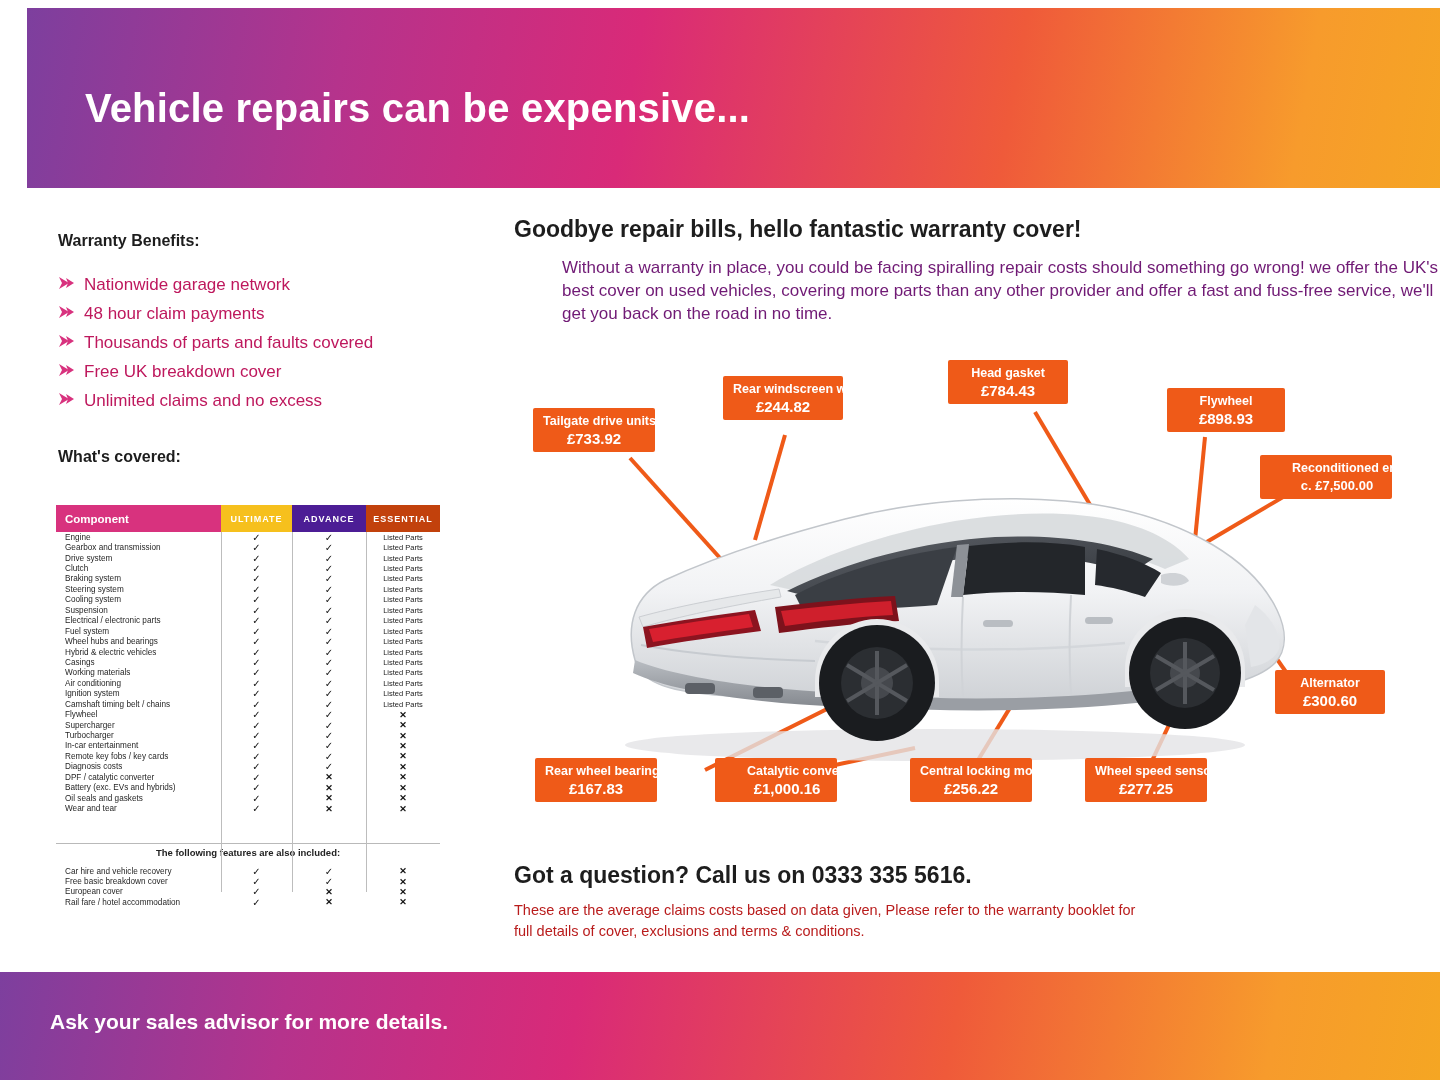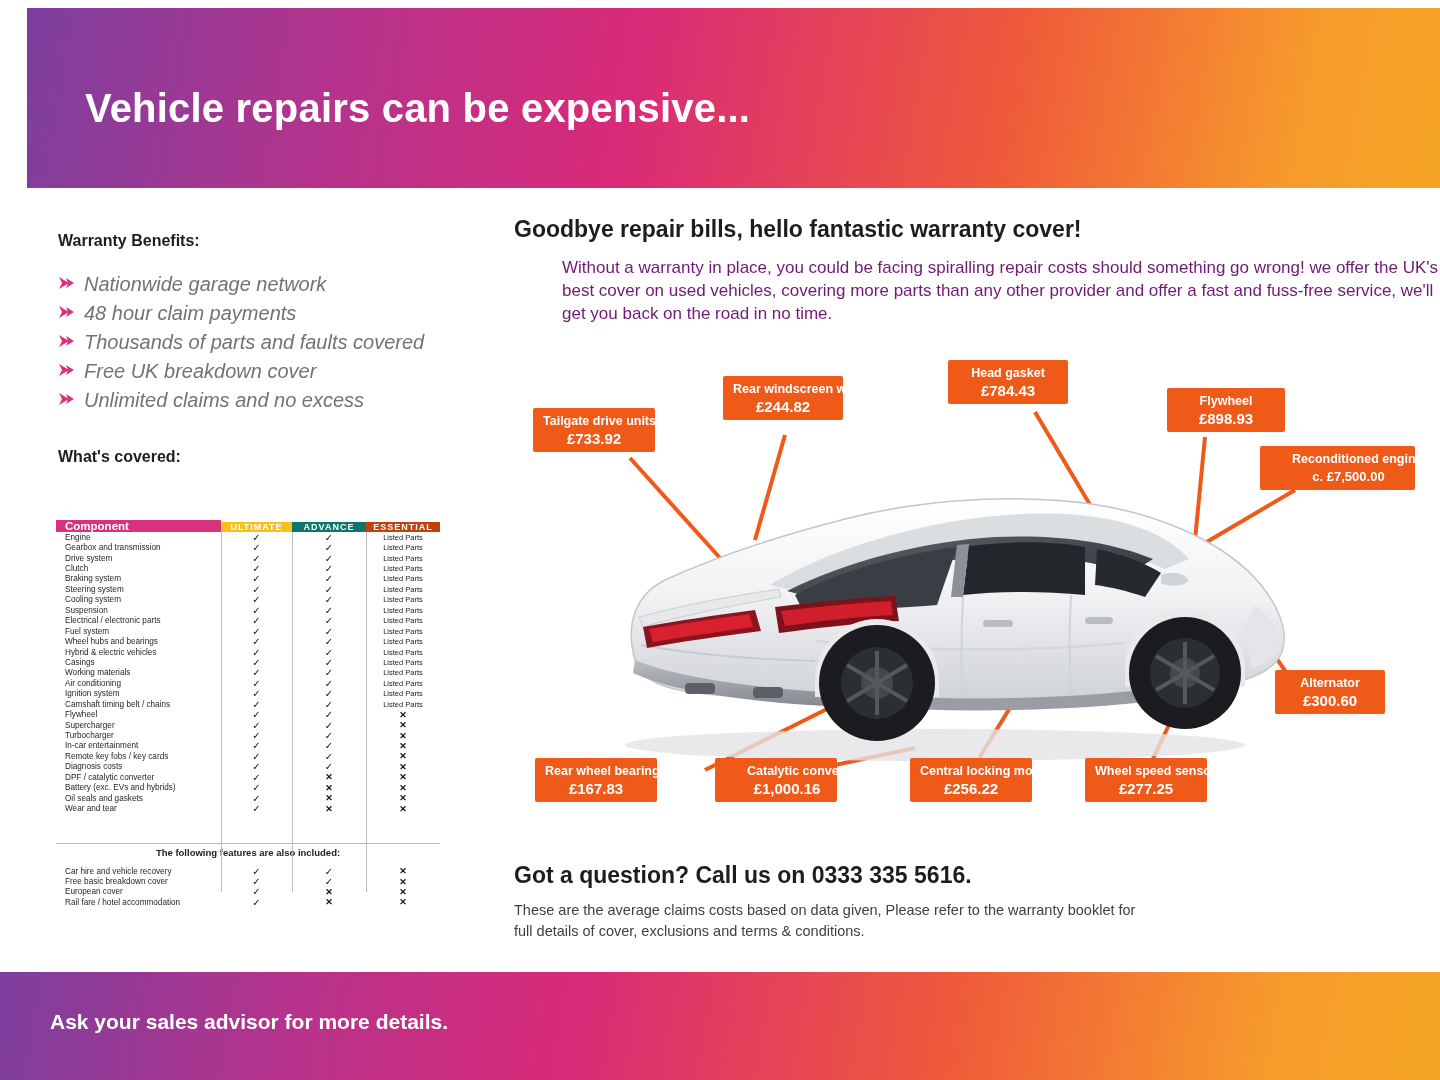--- a/index.html
+++ b/index.html
@@ -38,35 +38,35 @@
   }
 
   
   .h2 {
     font-size:16px; font-weight:bold; color:#1d1d1d;
   }
   #benefits-title { position:absolute; left:58px; top:232px; }
   .benefit-list { position:absolute; left:58px; top:270px; width:420px; }
   .benefit-row { display:flex; align-items:center; height:29px; margin-bottom:0px; }
   .arrow { width:26px; flex:0 0 26px; display:block; }
-  .benefit-label { font-size:20px; color:#737373;font-style:italic; }
+  .benefit-label { font-size:17px; color:#be185d; }
 
   #covered-title { position:absolute; left:58px; top:448px; }
 
   
   .cov-table {
     position:absolute; left:56px; top:505px; width:384px;
   }
-  .cov-head { display:flex; height:27px;align-items:flex-end; }
+  .cov-head { display:flex; height:27px; }
   .ch { display:flex; align-items:center; justify-content:center;
         font-size:9px; font-weight:bold; color:#ffffff; letter-spacing:1px; }
   .ch.comp { justify-content:flex-start; padding-left:9px; width:165px;
              background:#d8327e; font-size:11.5px; letter-spacing:0; }
   .ch.ult { width:71px; background:#f6c01d; color:#ffffff; }
-  .ch.adv { width:74px; background:#0f766e; }
+  .ch.adv { width:74px; background:#4c1d95; }
   .ch.ess { width:74px; background:#c2410c; }
   .cov-body { border-bottom:0; }
   .cov-row { display:flex; height:10.45px; align-items:center; }
   .c-name { width:165px; padding-left:9px; font-size:8.2px; color:#262626; white-space:nowrap; }
   .c-u { width:71px; text-align:center; font-size:9px; color:#222; }
   .c-a { width:74px; text-align:center; font-size:9px; color:#222; }
   .c-e { width:74px; text-align:center; font-size:7.5px; color:#222; }
   .check { font-size:10px; color:#111; }
   .cross { font-size:9px; color:#111; font-weight:bold; }
   .divider-line { position:absolute; left:56px; top:843px; width:384px; height:1px; background:#b9b9b9; }
@@ -86,21 +86,21 @@
   #right-body {
     position:absolute; left:514px; top:256px; width:890px;
     font-size:17px; line-height:23px; color:#701a75;margin-left:48px;
   }
   #cta-heading {
     position:absolute; left:514px; top:862px;
     font-size:23px; font-weight:bold; color:#1d1d1d;
   }
   #cta-body {
     position:absolute; left:514px; top:900px; width:640px;
-    font-size:14.5px; line-height:21px; color:#404040;
+    font-size:14.5px; line-height:21px; color:#b91c1c;
   }
 
   
   .diagram { position:absolute; left:505px; top:340px; width:920px; height:510px; }
   .callout {
     position:absolute; background:#ef5a18; color:#ffffff;
     text-align:center; border-radius:2px;
     font-size:12.5px; line-height:15px; font-weight:bold;
     padding:6px 10px; white-space:nowrap;
   }
@@ -503,21 +503,21 @@
   <div class="callout" style="left:443px; top:20px; width:120px;">
     <span>Head gasket</span>
     <span class="price">£784.43</span>
   </div>
 
   <div class="callout" style="left:662px; top:48px; width:118px;">
     <span>Flywheel</span>
     <span class="price">£898.93</span>
   </div>
 
-  <div class="callout" style="left:755px; top:106px; width:155px;padding-left:32px;">
+  <div class="callout" style="left:755px; top:115px; width:132px;padding-left:32px;">
     <span>Reconditioned engine</span>
     <span class="price small">c. £7,500.00</span>
   </div>
 
   <div class="callout" style="left:770px; top:330px; width:110px;">
     <span>Alternator</span>
     <span class="price">£300.60</span>
   </div>
 
   <div class="callout" style="left:30px; top:418px; width:122px;">

